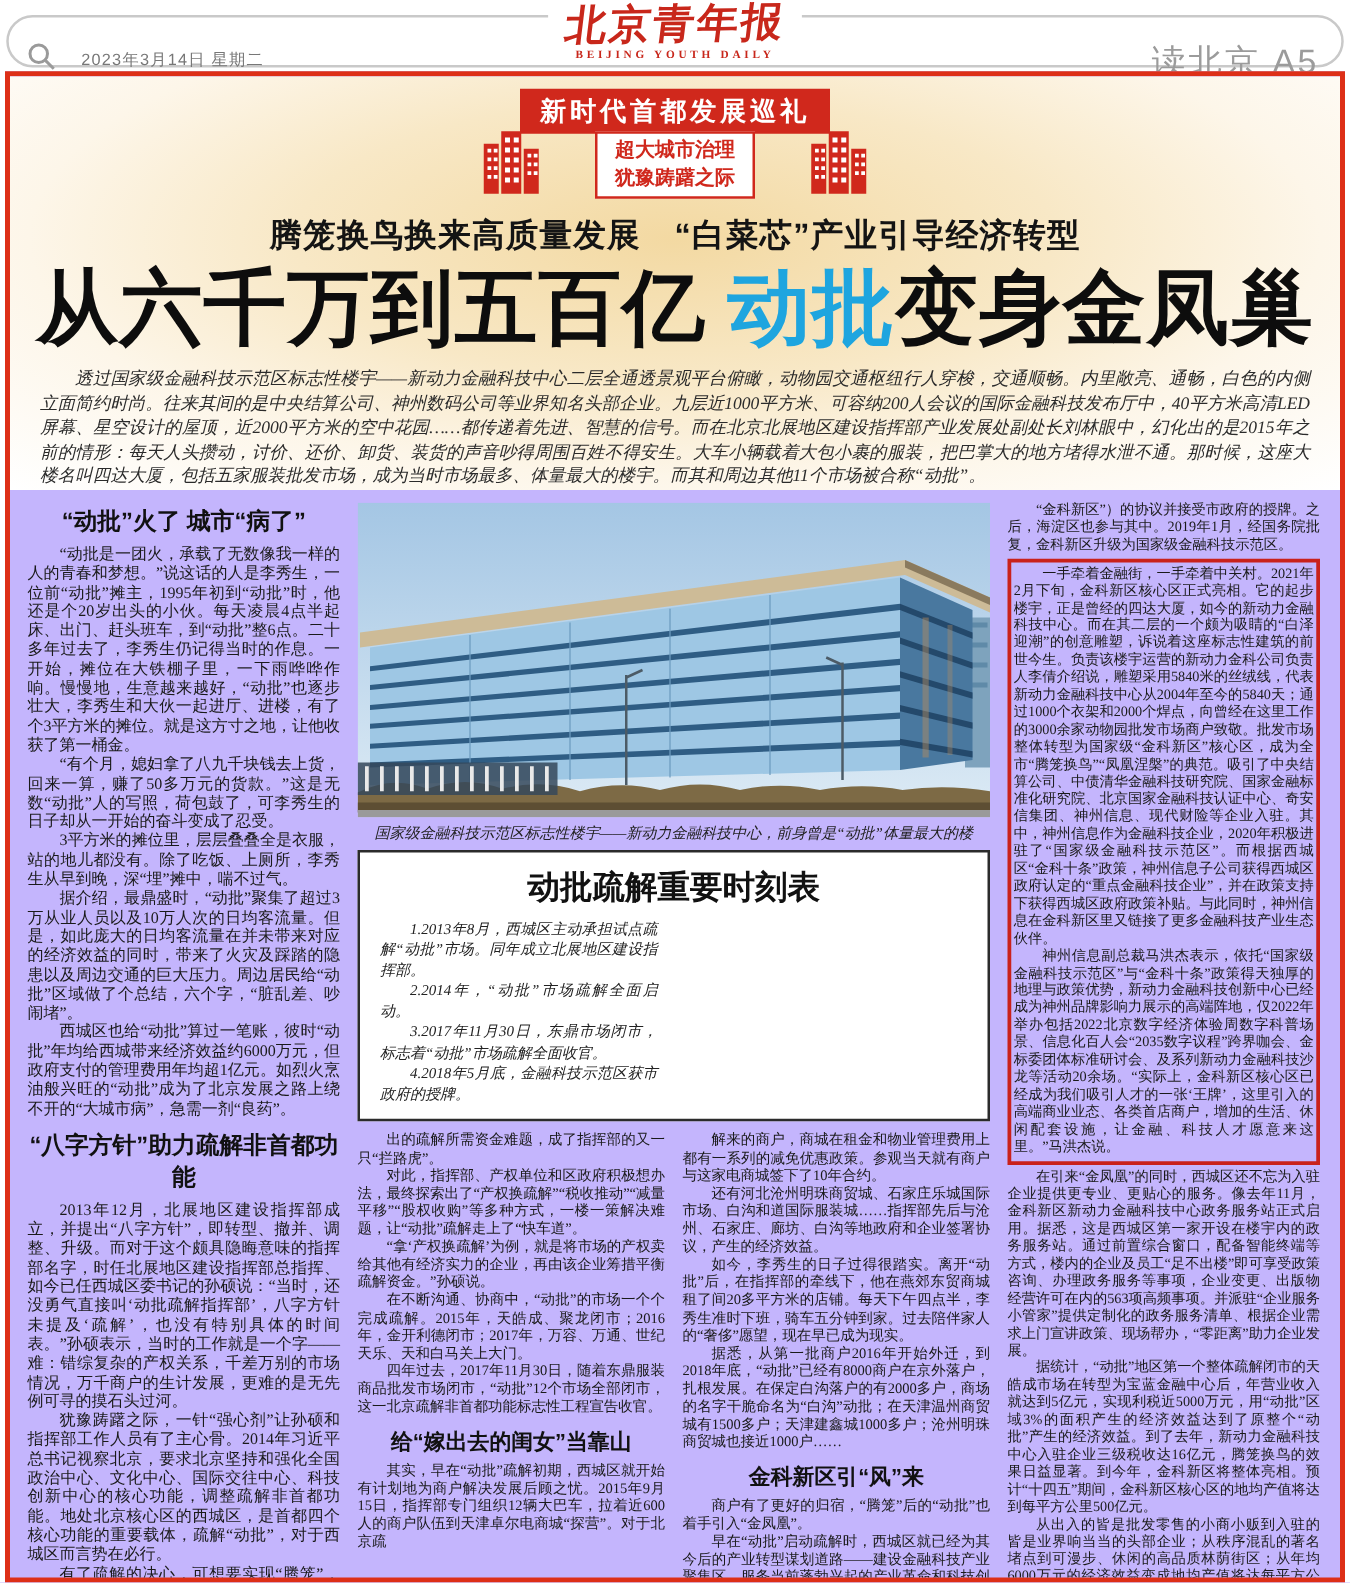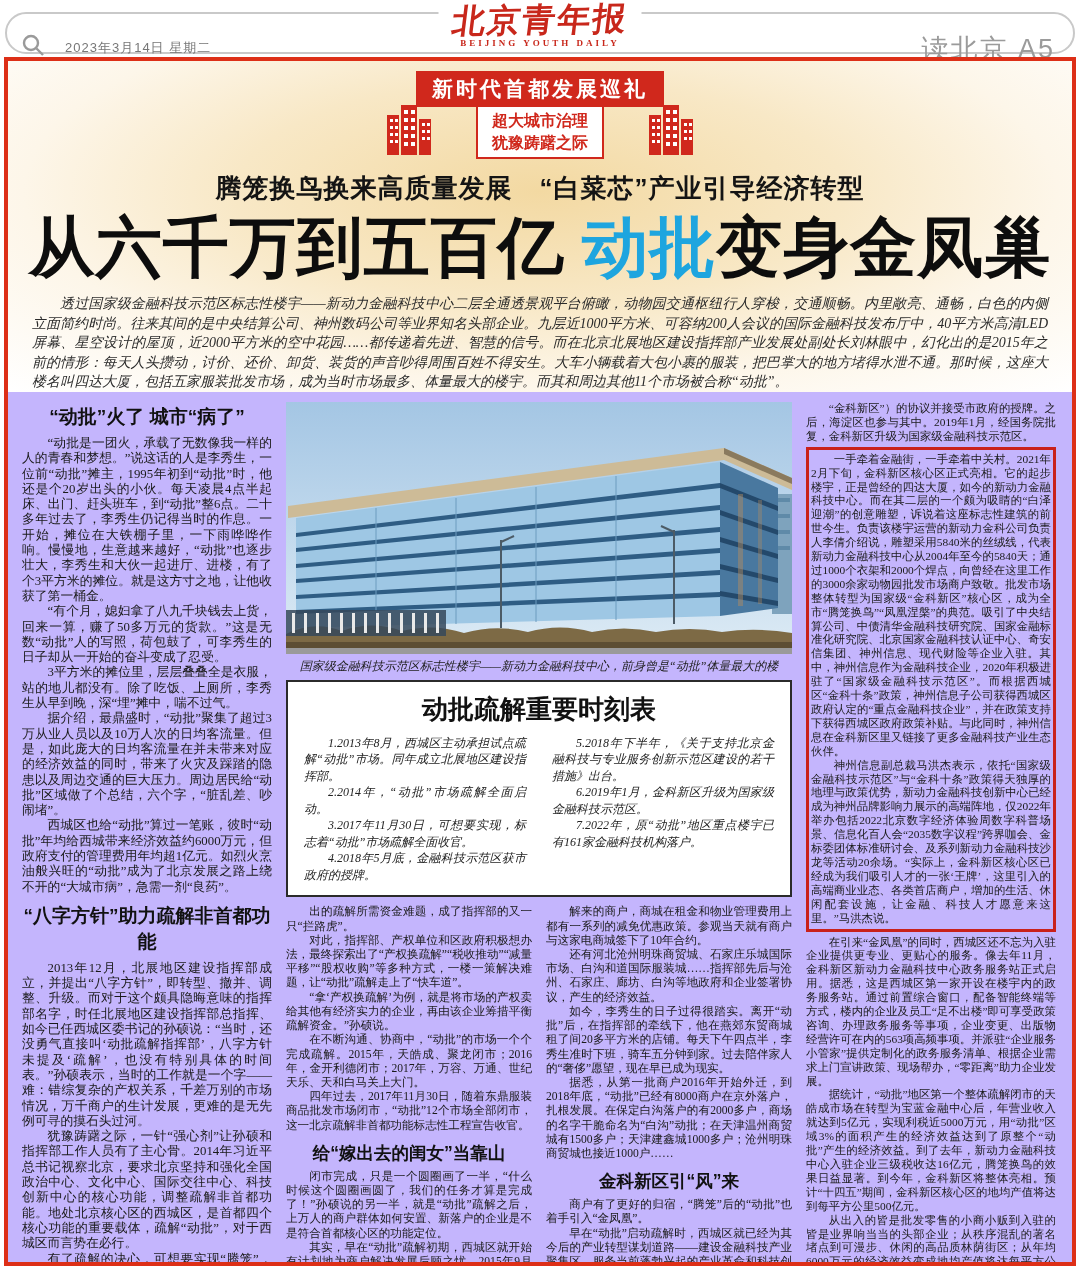--- a/index.html
+++ b/index.html
@@ -247,40 +247,34 @@
         </svg>
       </div>
       <div class="caption">国家级金融科技示范区标志性楼宇——新动力金融科技中心，前身曾是“动批”体量最大的楼</div>
 
       <div class="timeline">
         <div class="tl-title">动批疏解重要时刻表</div>
         <div class="tl-cols">
           <div>
             <p>1.2013年8月，西城区主动承担试点疏解“动批”市场。同年成立北展地区建设指挥部。</p>
             <p>2.2014年，“动批”市场疏解全面启动。</p>
-            <p>3.2017年11月30日，可想要实现，标志着“动批”市场疏解全面收官。</p>
+            <p>3.2017年11月30日，东鼎市场闭市，标志着“动批”市场疏解全面收官。</p>
             <p>4.2018年5月底，金融科技示范区获市政府的授牌。</p>
-          </div>
-          <div>
-            <p>5.2018年下半年，《关于支持北京金融科技与专业服务创新示范区建设的若干措施》出台。</p>
-            <p>6.2019年1月，金科新区升级为国家级金融科技示范区。</p>
-            <p>7.2022年，原“动批”地区重点楼宇已有161家金融科技机构落户。</p>
           </div>
         </div>
       </div>
 
       <div class="midcols">
         <div>
           <p>出的疏解所需资金难题，成了指挥部的又一只“拦路虎”。</p>
           <p>对此，指挥部、产权单位和区政府积极想办法，最终探索出了“产权换疏解”“税收推动”“减量平移”“股权收购”等多种方式，一楼一策解决难题，让“动批”疏解走上了“快车道”。</p>
           <p>“拿‘产权换疏解’为例，就是将市场的产权卖给其他有经济实力的企业，再由该企业筹措平衡疏解资金。”孙硕说。</p>
           <p>在不断沟通、协商中，“动批”的市场一个个完成疏解。2015年，天皓成、聚龙闭市；2016年，金开利德闭市；2017年，万容、万通、世纪天乐、天和白马关上大门。</p>
           <p>四年过去，2017年11月30日，随着东鼎服装商品批发市场闭市，“动批”12个市场全部闭市，这一北京疏解非首都功能标志性工程宣告收官。</p>
           <h2>给“嫁出去的闺女”当靠山</h2>
-          <p>闭市完成，只是一个圆圈画了一半，“什么时候这个圆圈画圆了，我们的任务才算是完成了！”孙硕说的另一半，就是“动批”疏解之后，上万人的商户群体如何安置、新落户的企业是不是符合首都核心区的功能定位。</p>
           <p>其实，早在“动批”疏解初期，西城区就开始有计划地为商户解决发展后顾之忧。2015年9月15日，指挥部专门组织12辆大巴车，拉着近600人的商户队伍到天津卓尔电商城“探营”。对于北京疏</p>
         </div>
         <div>
           <p>解来的商户，商城在租金和物业管理费用上都有一系列的减免优惠政策。参观当天就有商户与这家电商城签下了10年合约。</p>
           <p>还有河北沧州明珠商贸城、石家庄乐城国际市场、白沟和道国际服装城……指挥部先后与沧州、石家庄、廊坊、白沟等地政府和企业签署协议，产生的经济效益。</p>
           <p>如今，李秀生的日子过得很踏实。离开“动批”后，在指挥部的牵线下，他在燕郊东贸商城租了间20多平方米的店铺。每天下午四点半，李秀生准时下班，骑车五分钟到家。过去陪伴家人的“奢侈”愿望，现在早已成为现实。</p>
           <p>据悉，从第一批商户2016年开始外迁，到2018年底，“动批”已经有8000商户在京外落户，扎根发展。在保定白沟落户的有2000多户，商场的名字干脆命名为“白沟”动批；在天津温州商贸城有1500多户；天津建鑫城1000多户；沧州明珠商贸城也接近1000户……</p>
           <h2>金科新区引“风”来</h2>
           <p>商户有了更好的归宿，“腾笼”后的“动批”也着手引入“金凤凰”。</p>
           <p>早在“动批”启动疏解时，西城区就已经为其今后的产业转型谋划道路——建设金融科技产业聚集区，服务当前蓬勃兴起的产业革命和科技创新。在2018年5月底的金融街论坛年会上，中关村管委会和西城区政府签订了共建金融科技示范区（即</p>

